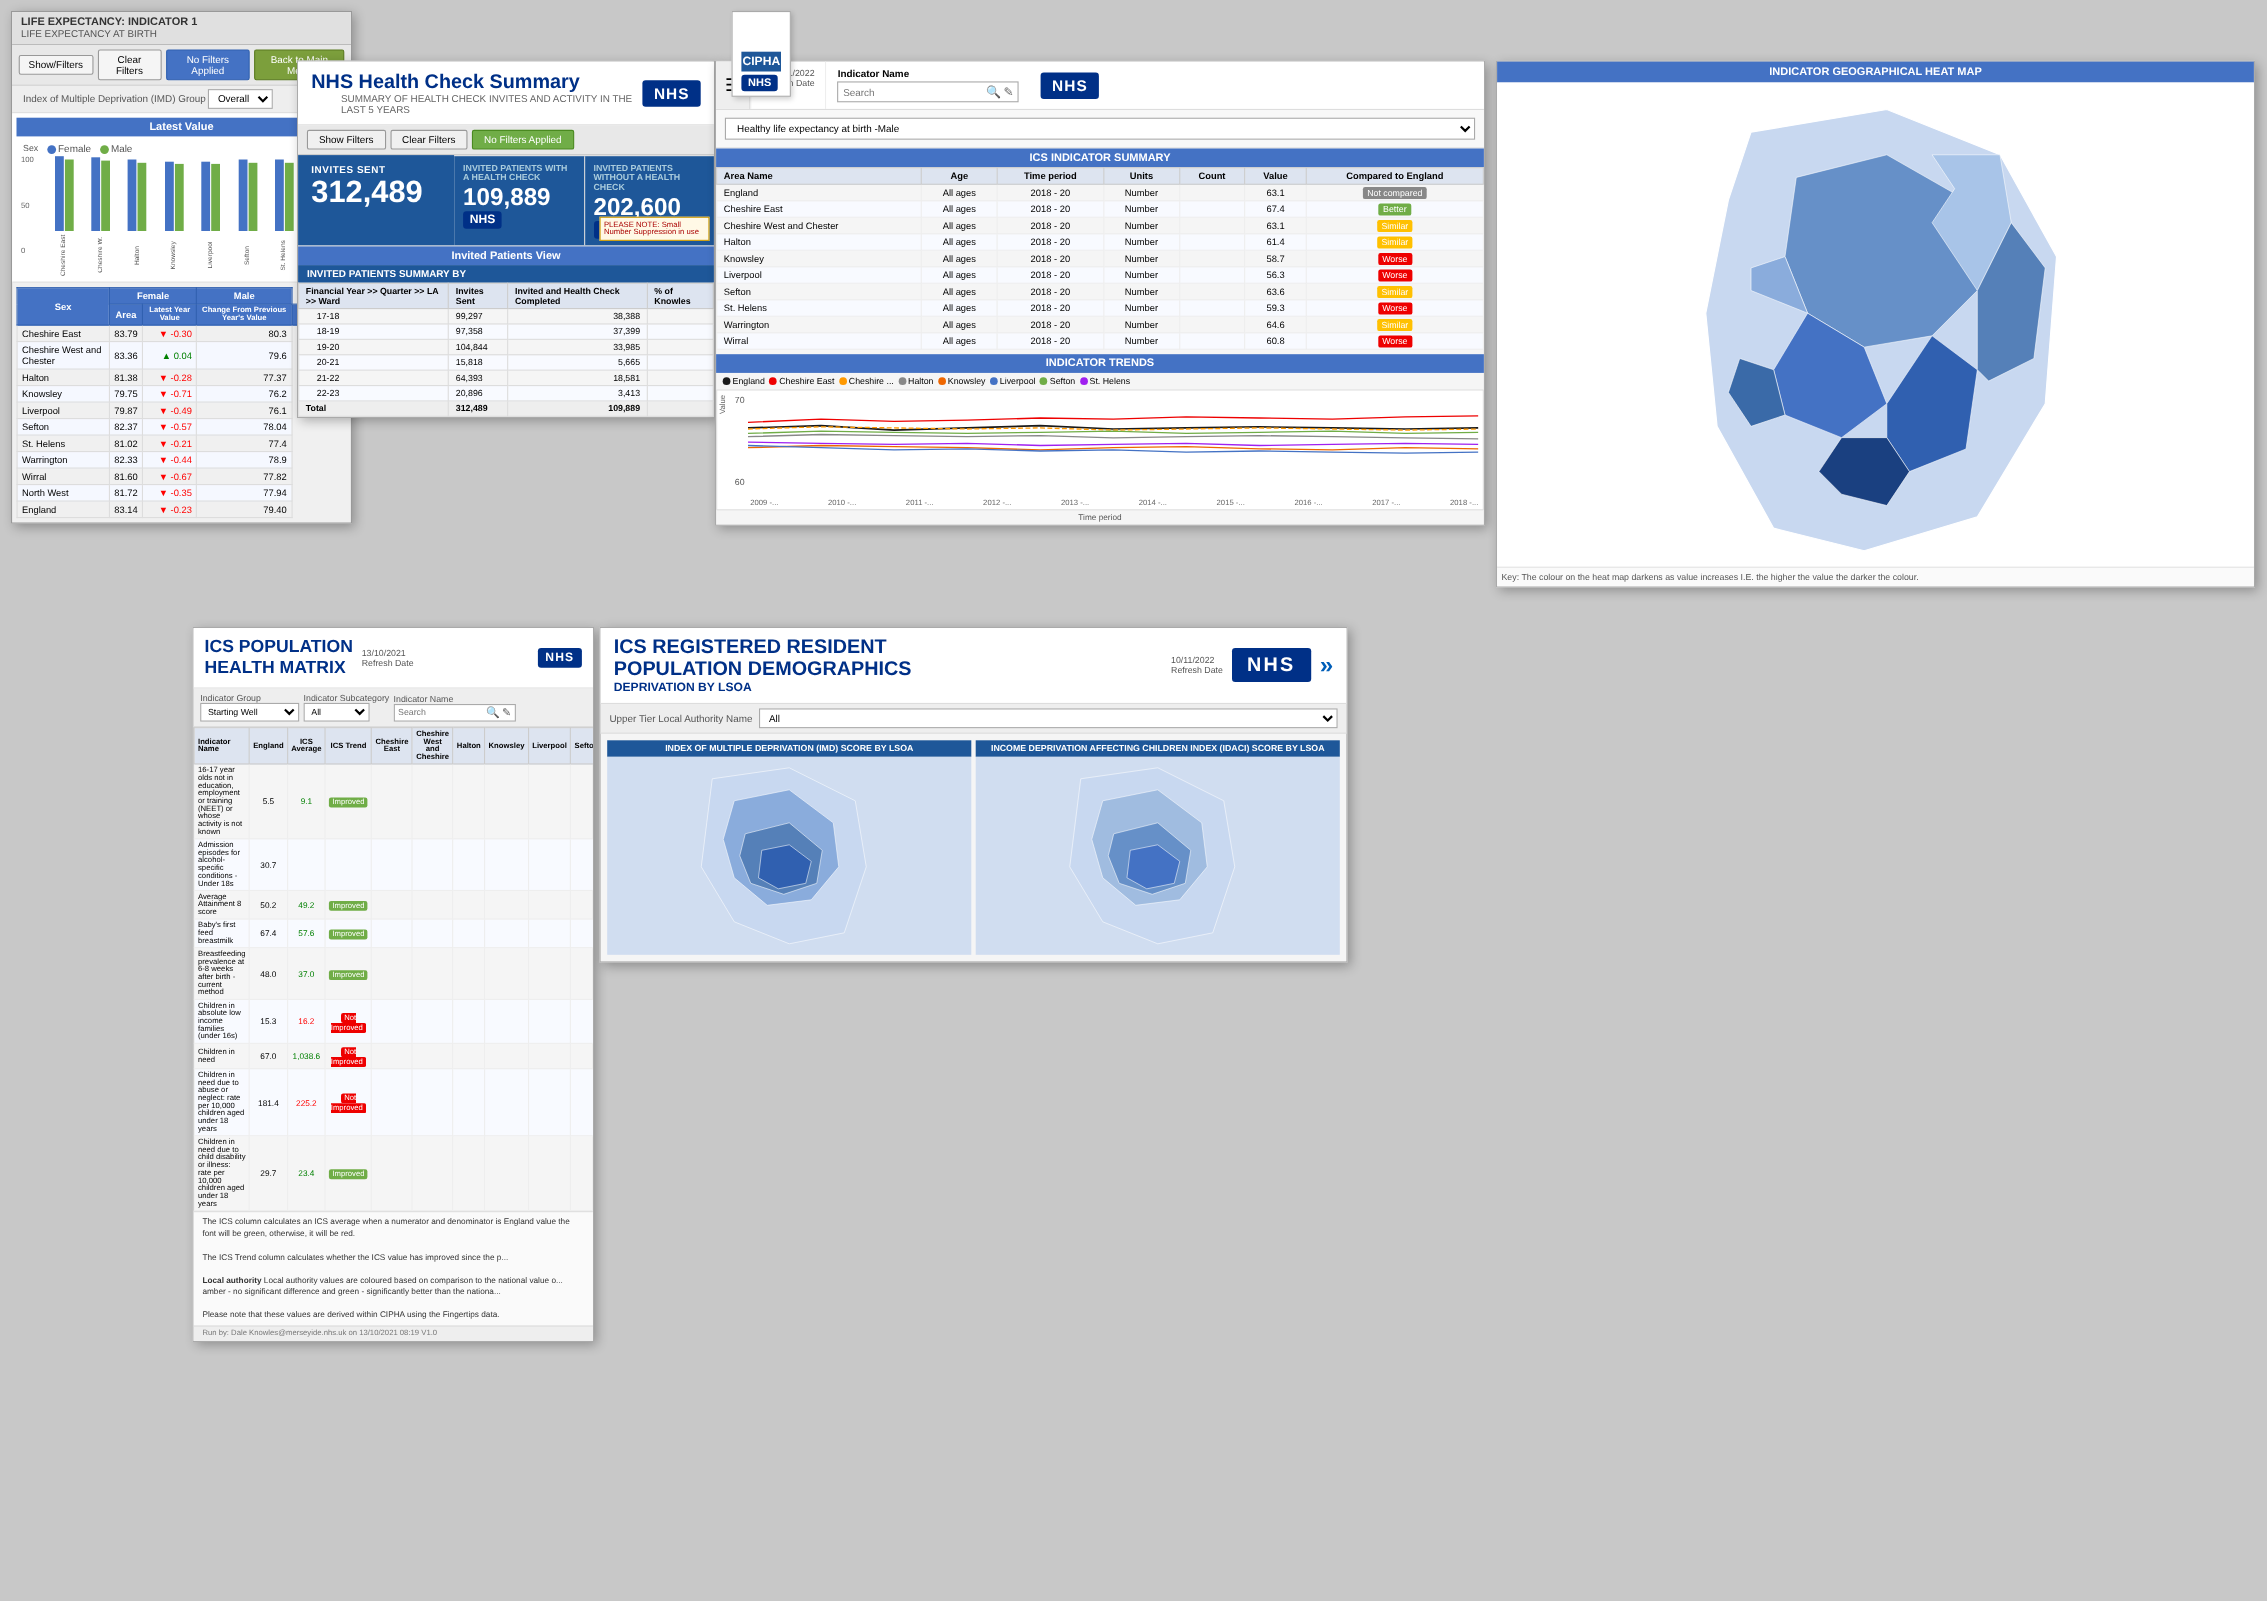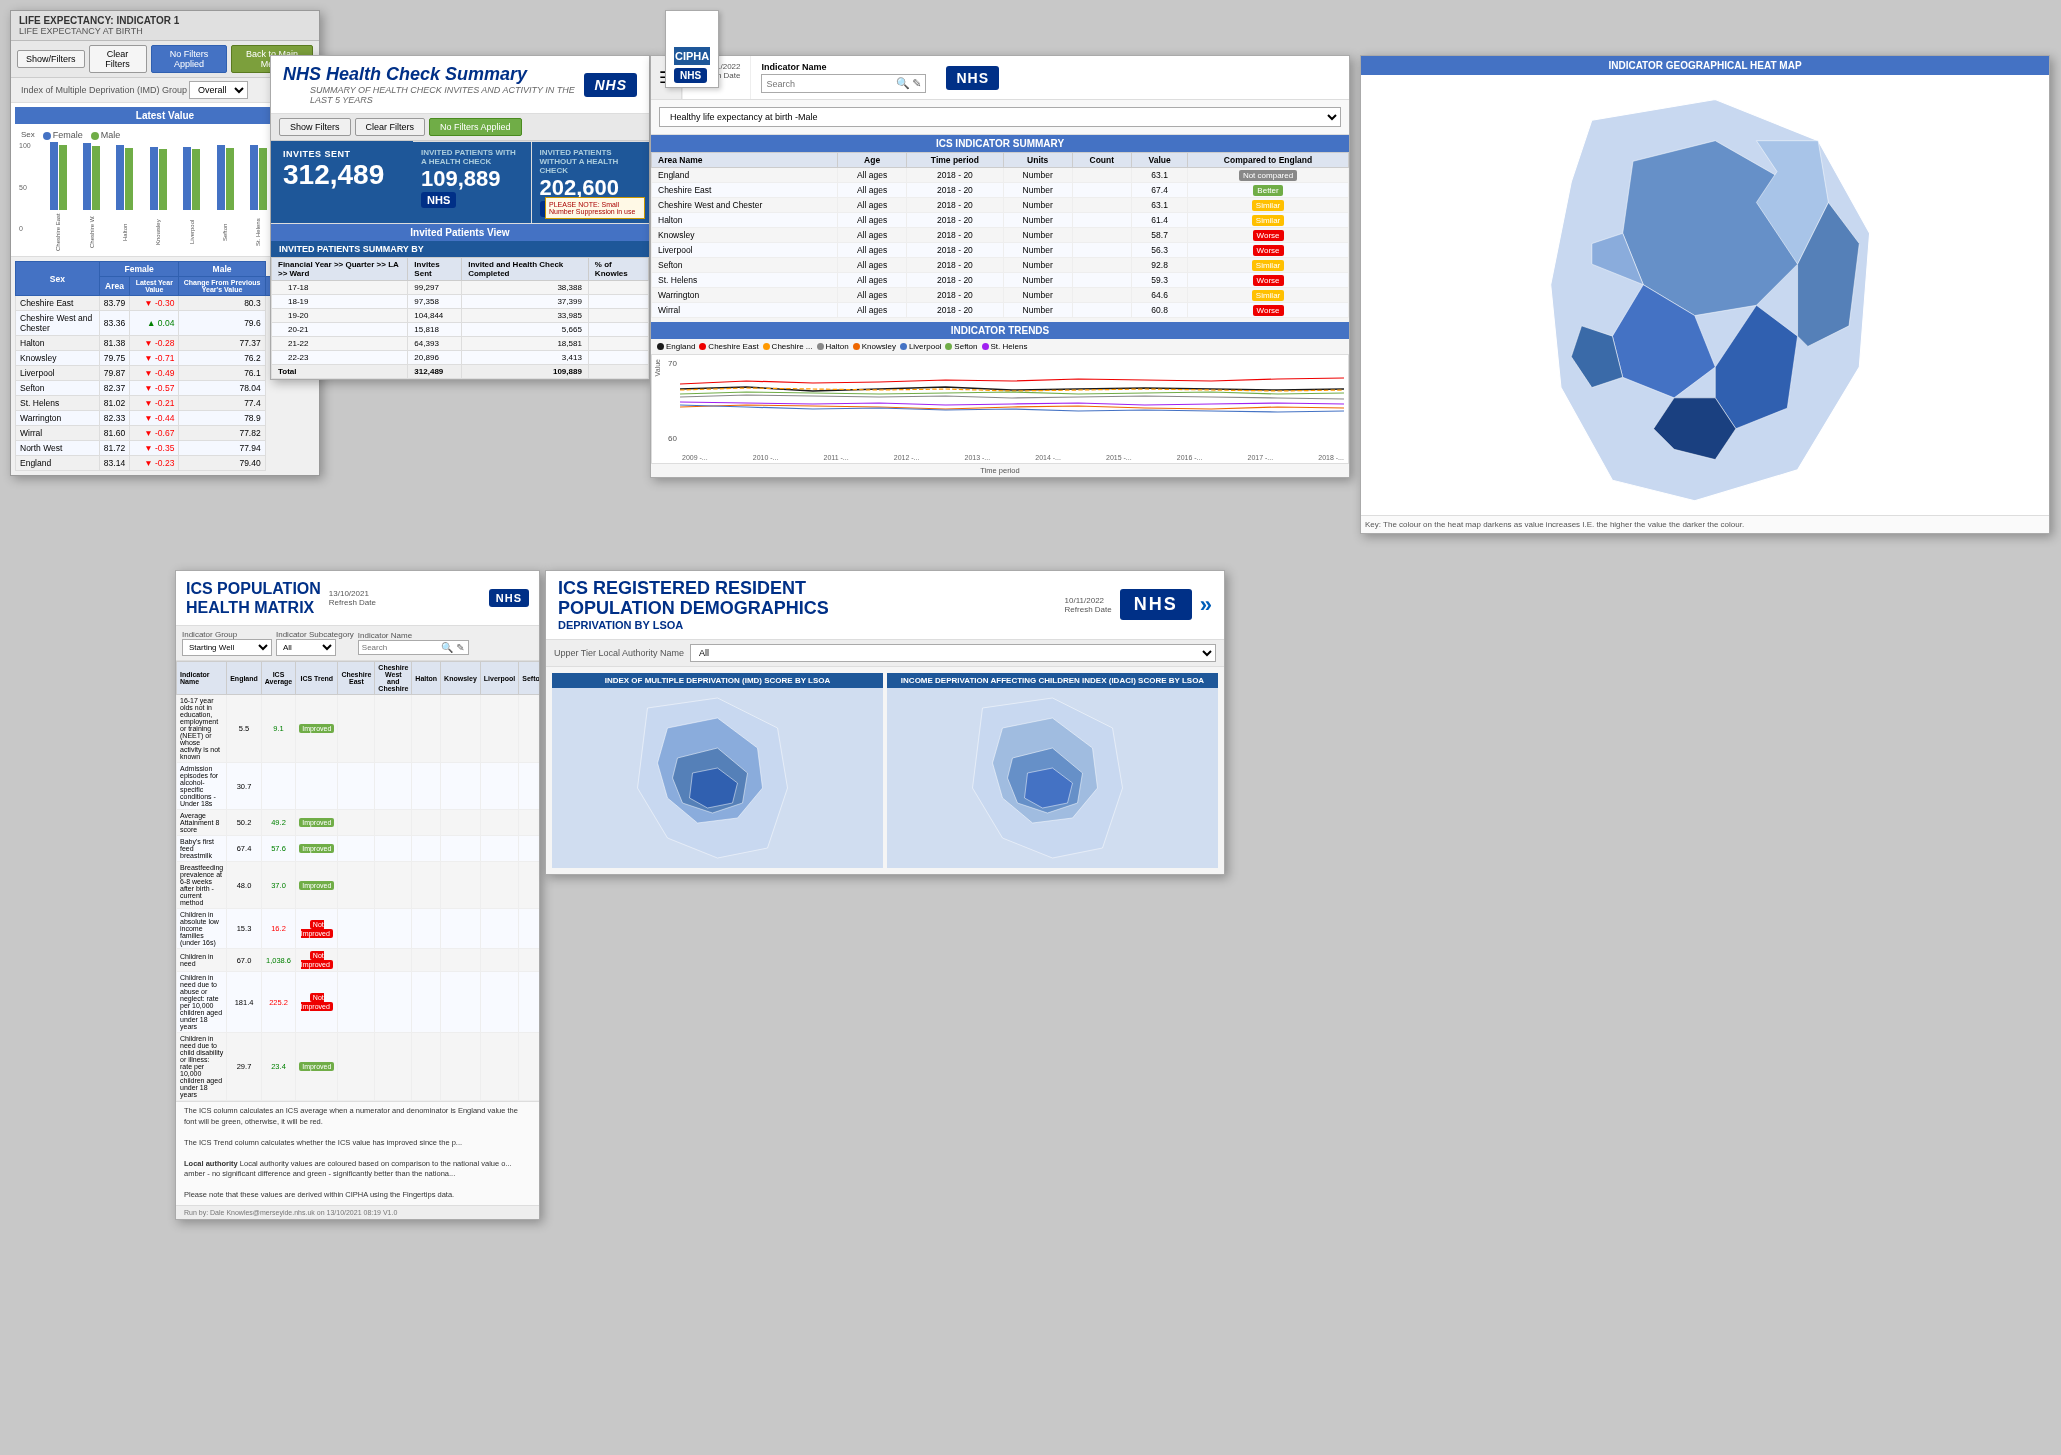--- a/index.html
+++ b/index.html
@@ -421,21 +421,21 @@
       <td>83.14</td>
       <td class="val-red">▼ -0.23</td>
       <td>79.40</td>
     </tr>
         </tbody>
     </table>
   </div>
 </div>
 
 <div id="panel-nhs-health" class="panel">
-  <div class="hc-header" style="display:flex; align-items:center; gap:8px;font-style:italic;">
+  <div class="hc-header" style="display:flex; align-items:center; gap:8px;">
     <div>
       <div class="hc-title">NHS Health Check Summary</div>
       <div class="hc-subtitle">SUMMARY OF HEALTH CHECK INVITES AND ACTIVITY IN THE LAST 5 YEARS</div>
     </div>
     <div class="nhs-logo">NHS</div>
   </div>
   <div class="hc-toolbar">
     <button class="btn-hc">Show Filters</button>
     <button class="btn-hc">Clear Filters</button>
     <button class="btn-hc green">No Filters Applied</button>
@@ -619,21 +619,21 @@
       <td></td>
       <td>56.3</td>
       <td><span class="status-worse">Worse</span></td>
     </tr>
           <tr>
       <td>Sefton</td>
       <td>All ages</td>
       <td>2018 - 20</td>
       <td>Number</td>
       <td></td>
-      <td>92.8</td>
+      <td>63.6</td>
       <td><span class="status-similar">Similar</span></td>
     </tr>
           <tr>
       <td>St. Helens</td>
       <td>All ages</td>
       <td>2018 - 20</td>
       <td>Number</td>
       <td></td>
       <td>59.3</td>
       <td><span class="status-worse">Worse</span></td>

